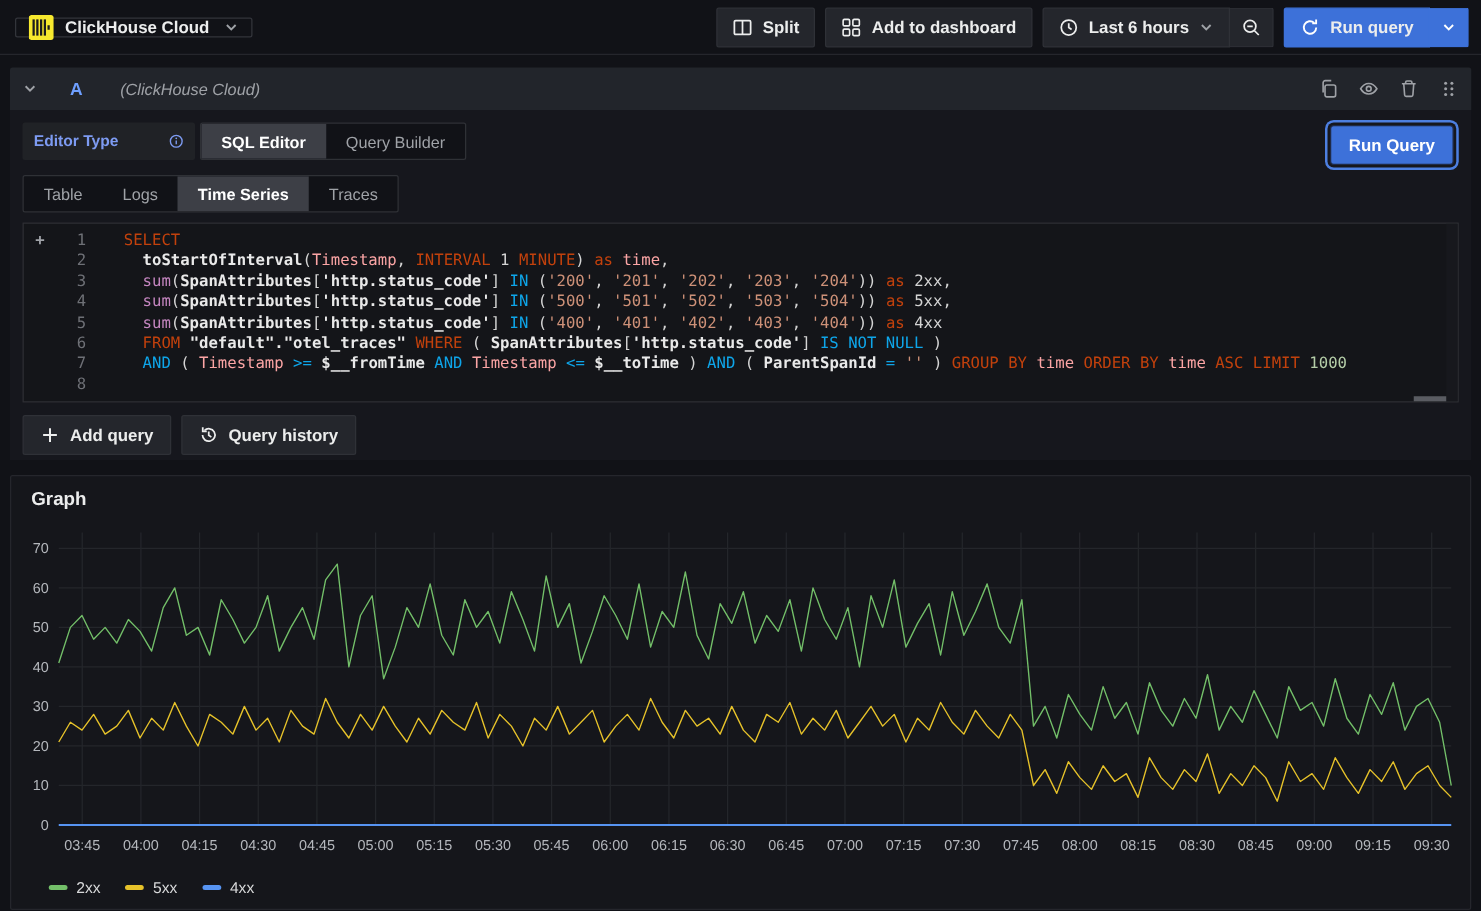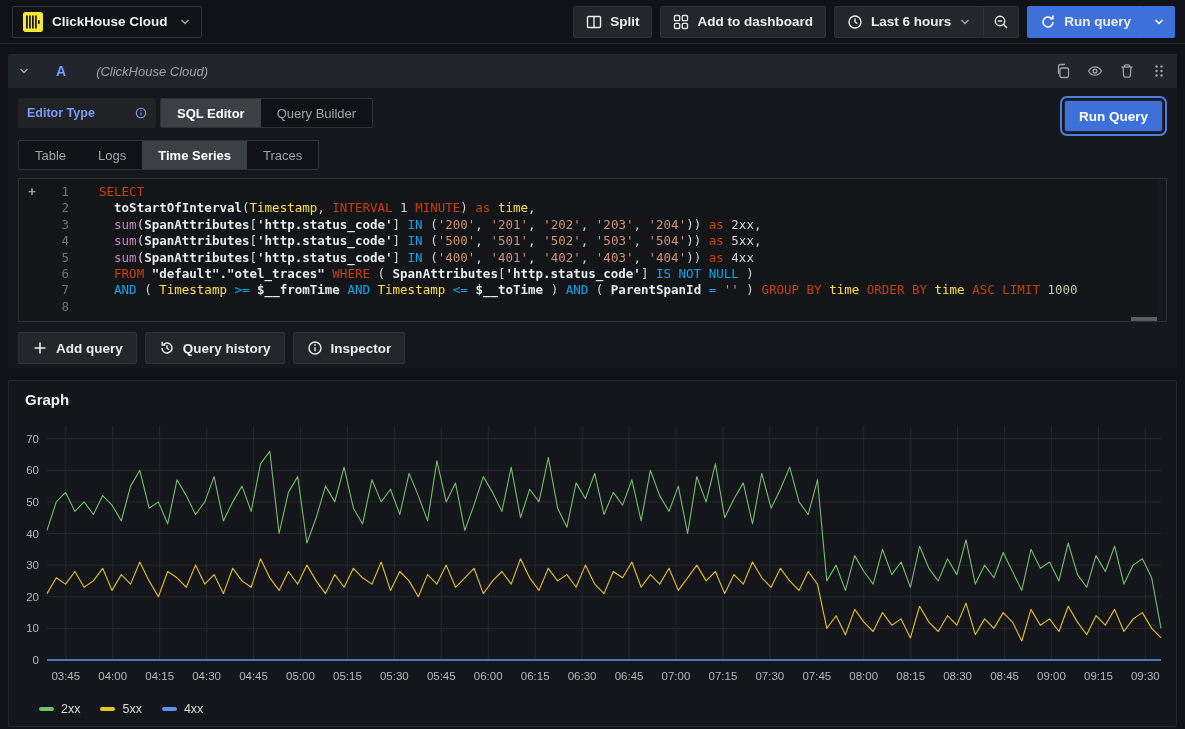--- a/index.html
+++ b/index.html
@@ -1,20 +1,20 @@
 <!DOCTYPE html>
 <html><head>
 <meta charset="utf-8">
 <style>
   * { margin:0; padding:0; box-sizing:border-box; }
   html,body { width:1185px; height:729px; background:#111217; font-family:"Liberation Sans",sans-serif; color:#d8d9da; overflow:hidden; }
 
   
   .topbar { height:44px; display:flex; align-items:center; justify-content:space-between; padding:0 10px 0 12px; background:#111217; border-bottom:1px solid #25262c; }
-  .ds-picker { display:flex; align-items:center; gap:9px; border:1px solid #33353b; border-radius:2px; height:32px; padding:0 10px; min-width:190px; cursor:pointer; }
+  .ds-picker { display:flex; align-items:center; gap:9px; border:1px solid #33353b; border-radius:2px; height:16px; padding:0 10px; min-width:190px; cursor:pointer; }
   .ds-logo { width:20px; height:20px; border-radius:2px; flex:none; }
   .ds-name { font-size:13.5px; font-weight:600; color:#eceded; flex:1; }
   .topbar-right { display:flex; align-items:center; gap:8px; }
   .tb-btn { display:flex; align-items:center; gap:8px; height:32px; padding:0 12px; background:#24262c; border:1px solid #2f3137; border-radius:2px; font-size:13.5px; font-weight:600; color:#eceded; cursor:pointer; white-space:nowrap; }
   .tb-group { display:flex; align-items:stretch; }
   .tb-group .tb-btn { border-radius:0; }
   .tb-group .tb-btn:first-child { border-radius:2px 0 0 2px; }
   .tb-group .tb-btn:last-child { border-radius:0 2px 2px 0; border-left:none; padding:0 9px; }
   .run-query { background:#3d71d9; border:1px solid #3d71d9; }
   .run-query.arrow { border-left:1px solid #5a86df; }
@@ -39,21 +39,21 @@
   .run-inline-wrap { margin-left:auto; }
   .run-inline { height:32px; padding:0 14px; background:#3d71d9; border:1px solid #1f2a47; border-radius:3px; color:#fff; font-size:13.5px; font-weight:600; cursor:pointer; box-shadow:0 0 0 2px #16171d, 0 0 0 4px #4d7fe0; margin:2px 4px 0 0; }
 
   
   .editor { border:1px solid #2e2f34; background:#141519; margin-top:2px; position:relative; font-family:"DejaVu Sans Mono","Liberation Mono",monospace; font-size:12.5px; line-height:16.4px; padding:5px 0 6px 0; }
   .codeline { display:flex; white-space:pre; }
   .gut { width:66px; flex:none; display:flex; }
   .gut .plus { width:26px; text-align:center; color:#9fa2a7; font-weight:700; }
   .gut .lno { width:24px; text-align:right; color:#6e7076; }
   .codetext { padding-left:14px; color:#d4d4d4; }
-  .c-k{color:#c2410c} .c-id{color:#fde047} .c-f{color:#e9e9e9;font-weight:600}
+  .c-k{color:#c2410c} .c-id{color:#fca5a5} .c-f{color:#e9e9e9;font-weight:600}
   .c-s{color:#ce9178} .c-n{color:#b5cea8} .c-m{color:#c586c0} .c-o{color:#0ea5e9} .c-d{color:#d4d4d4}
   .vrail { position:absolute; top:0; right:0; width:9px; height:100%; background:#17181d; }
   .hthumb { position:absolute; right:9px; bottom:0; width:26px; height:4px; background:#5a5c62; }
 
   
   .qfooter { display:flex; gap:8px; padding:10px 0 2px 0; }
   .sec-btn { display:flex; align-items:center; gap:8px; height:32px; padding:0 13px; background:#24262c; border:1px solid #2f3137; border-radius:2px; font-size:13.5px; font-weight:600; color:#eceded; cursor:pointer; }
 
   
   .gpanel { border:1px solid #25262c; border-radius:2px; background:#15161b; }
@@ -218,28 +218,20 @@
             </svg>
             <span>Add query</span>
           </div>
           <div class="sec-btn">
             <svg class="icon16" viewBox="0 0 16 16">
               <path d="M3 8a5 5 0 1 0 1.5-3.6" stroke="#eceded" stroke-width="1.4" fill="none"></path>
               <path d="M3.2 1.8v3.2h3.2" stroke="#eceded" stroke-width="1.4" fill="none"></path>
               <path d="M8 5.2v3l2.1 1.5" stroke="#eceded" stroke-width="1.4" fill="none"></path>
             </svg>
             <span>Query history</span>
-          </div>
-          <div class="sec-btn">
-            <svg class="icon16" viewBox="0 0 16 16">
-              <circle cx="8" cy="8" r="6" stroke="#eceded" stroke-width="1.4" fill="none"></circle>
-              <line x1="8" y1="7.2" x2="8" y2="11.2" stroke="#eceded" stroke-width="1.4"></line>
-              <circle cx="8" cy="4.9" r=".9" fill="#eceded"></circle>
-            </svg>
-            <span>Inspector</span>
           </div>
         </div>
     </div>
   </div>
 
   <div class="gpanel">
     <div class="gp-head">
       <span class="gp-title">Graph</span>
     </div>
     <div class="chart-wrap">

